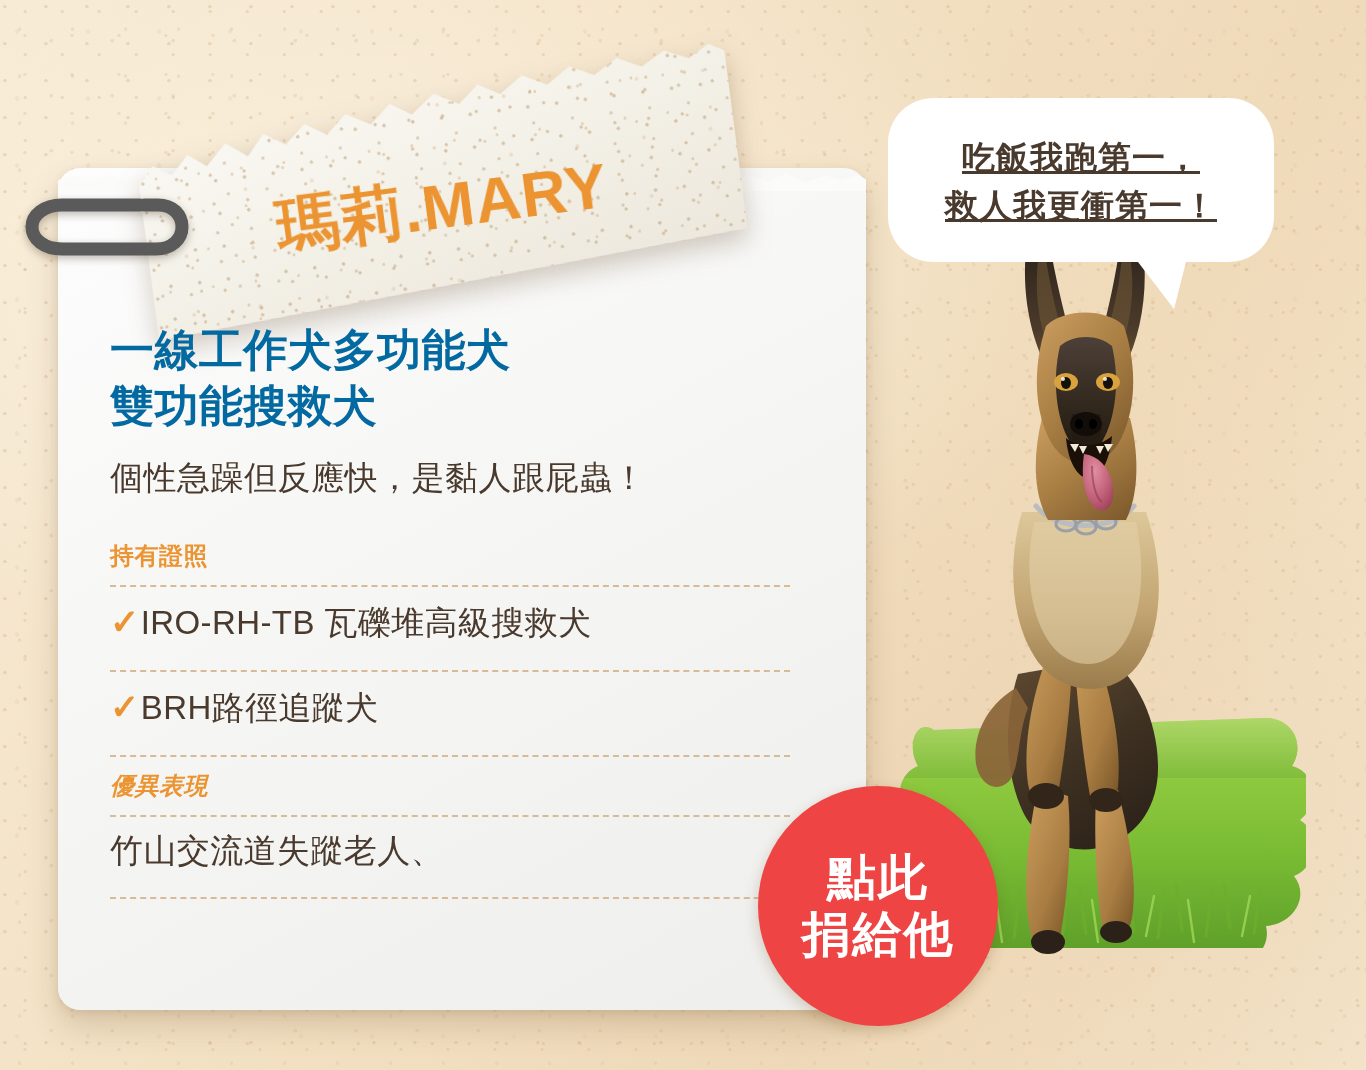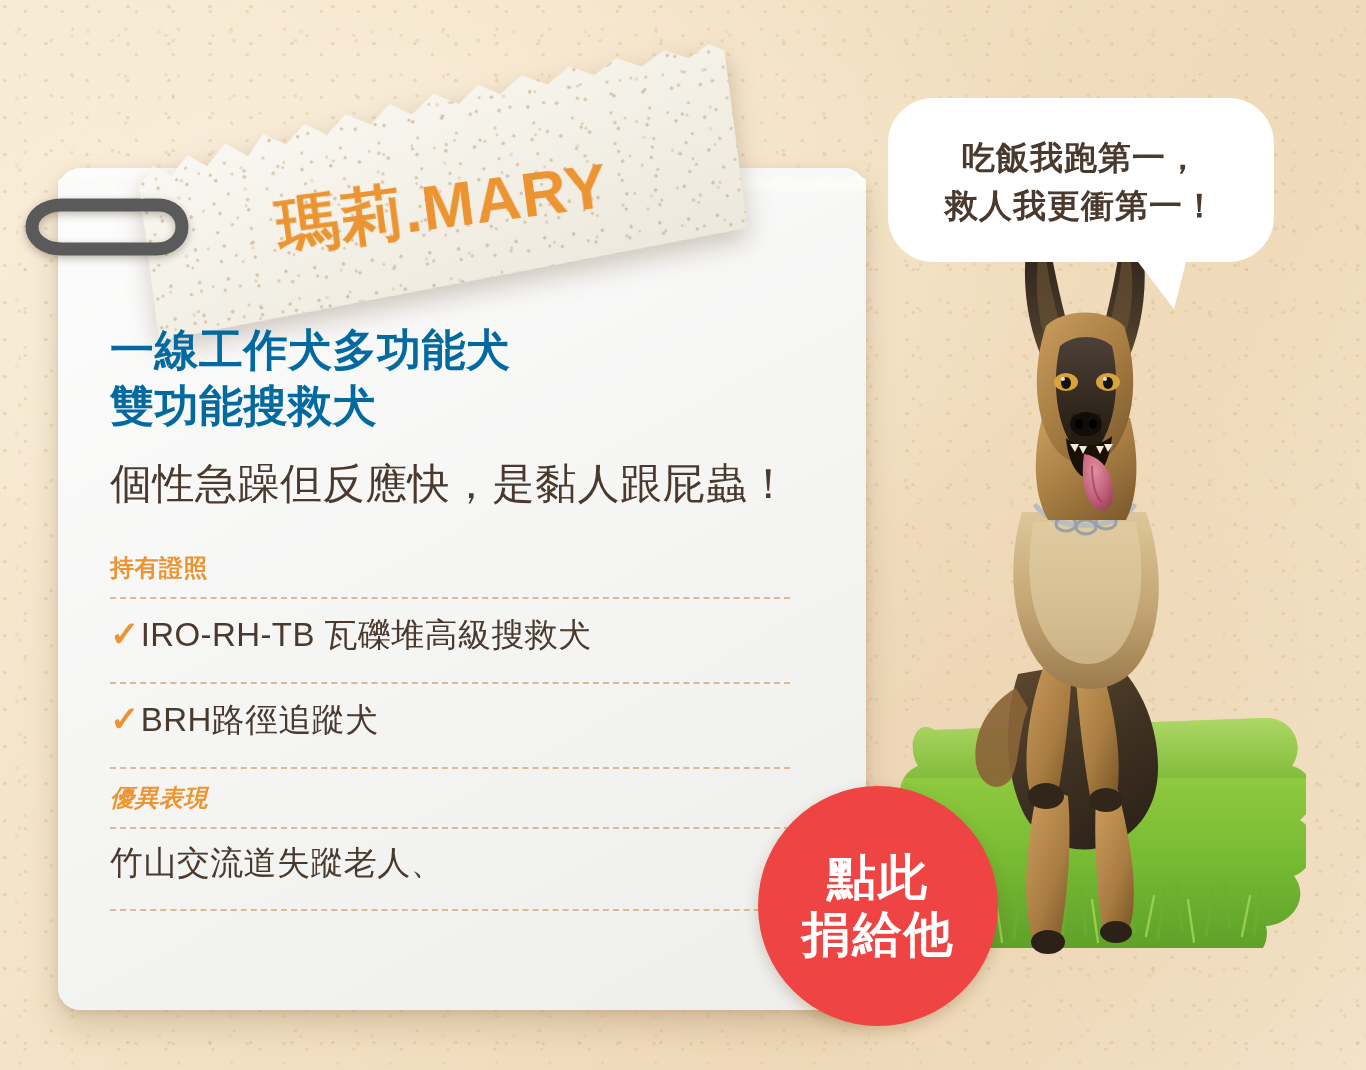--- a/index.html
+++ b/index.html
@@ -120,21 +120,21 @@
 
   .headline {
     font-size:44px;
     font-weight:bold;
     color:#0369a1;
     line-height:1.27;
     letter-spacing:.5px;
   }
   #tagline {
     margin-top:22px;
-    font-size:42px;
+    font-size:33px;
     color:#4a3a2e;
     line-height:1.35;
     letter-spacing:.5px;
   }
 
   .section-heading {
     font-size:24px;
     font-weight:bold;
     color:#eb9431;
     letter-spacing:.5px;
@@ -180,20 +180,21 @@
   }
   #bubble-text {
     position:absolute;
     left:0; right:0; top:38px;
     text-align:center;
     font-size:33px;
     font-weight:bold;
     color:#4a3a2e;
     line-height:1.44;
     letter-spacing:1px;
+    text-decoration:underline;
   }
 
   
   #donate-button {
     position:absolute;
     left:758px; top:786px;
     width:240px; height:240px;
     border-radius:50%;
     background:#ef4444;
     z-index:11;

